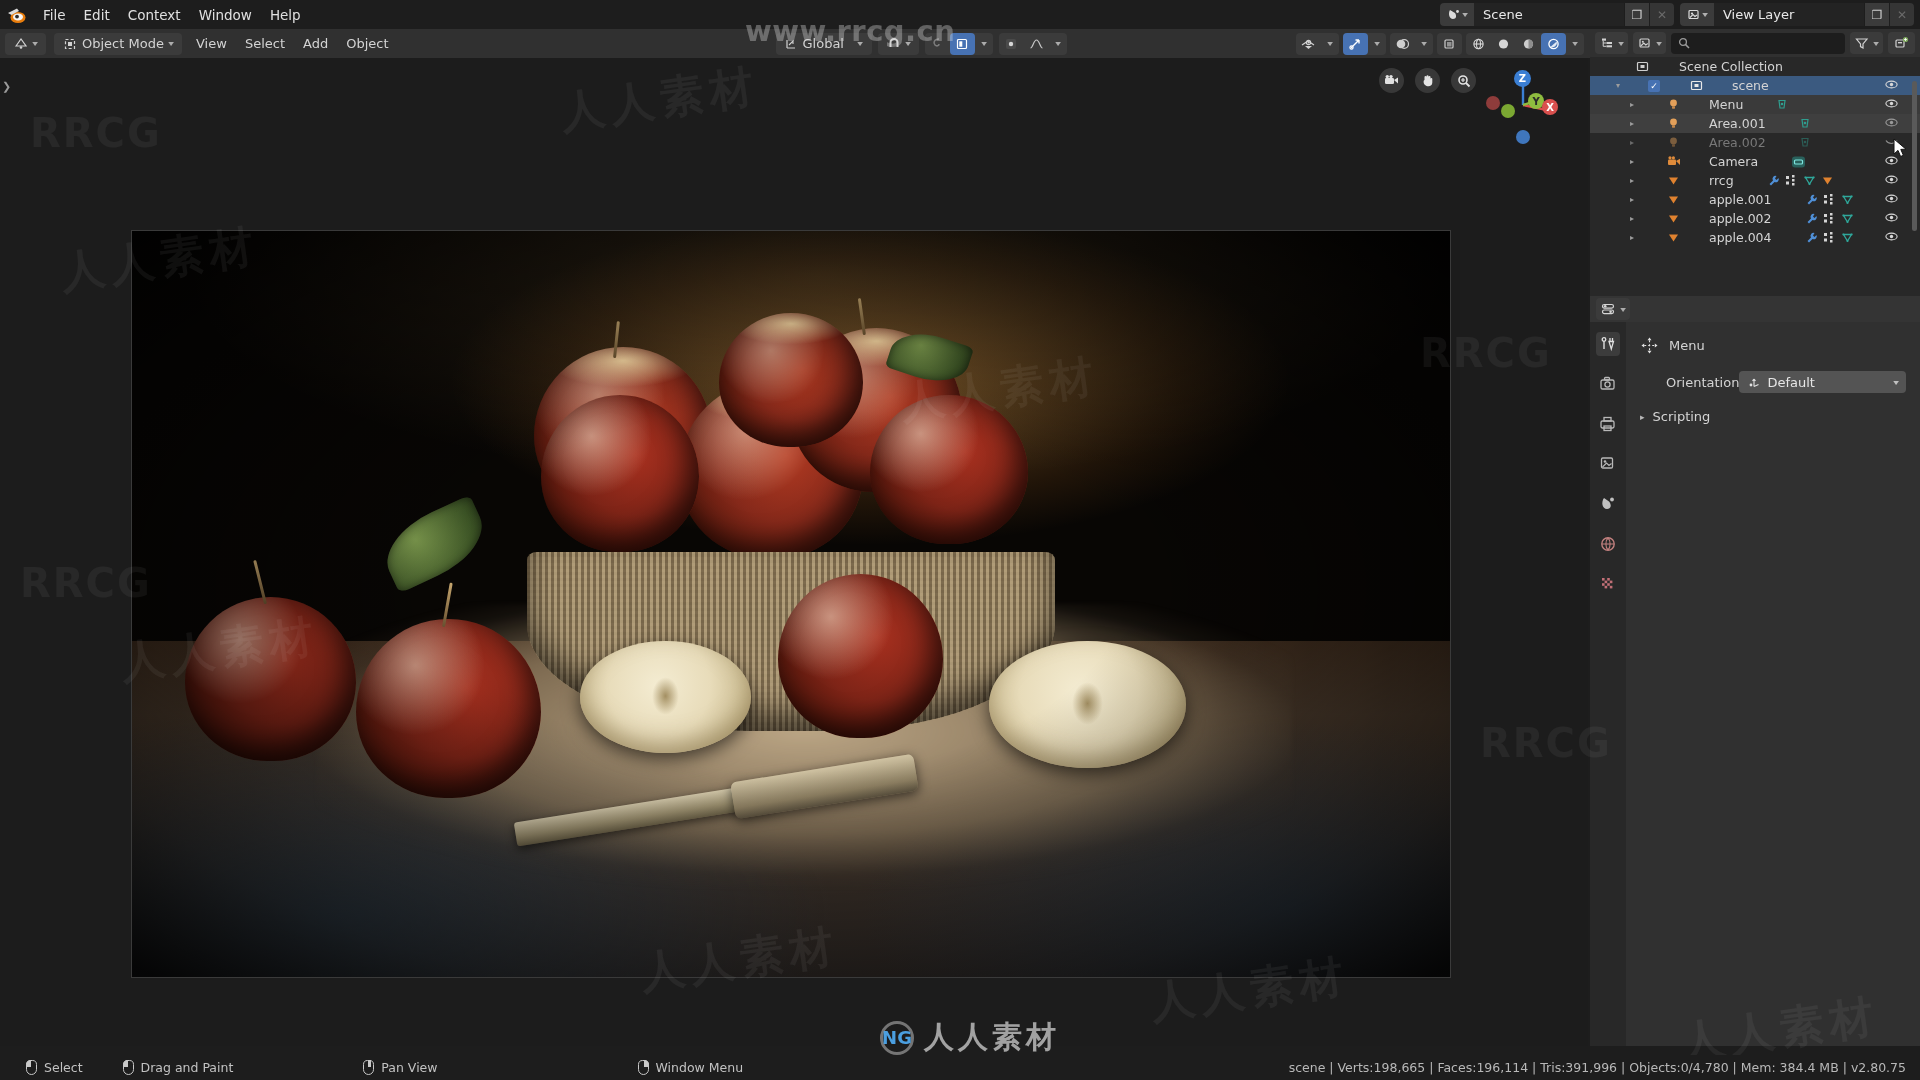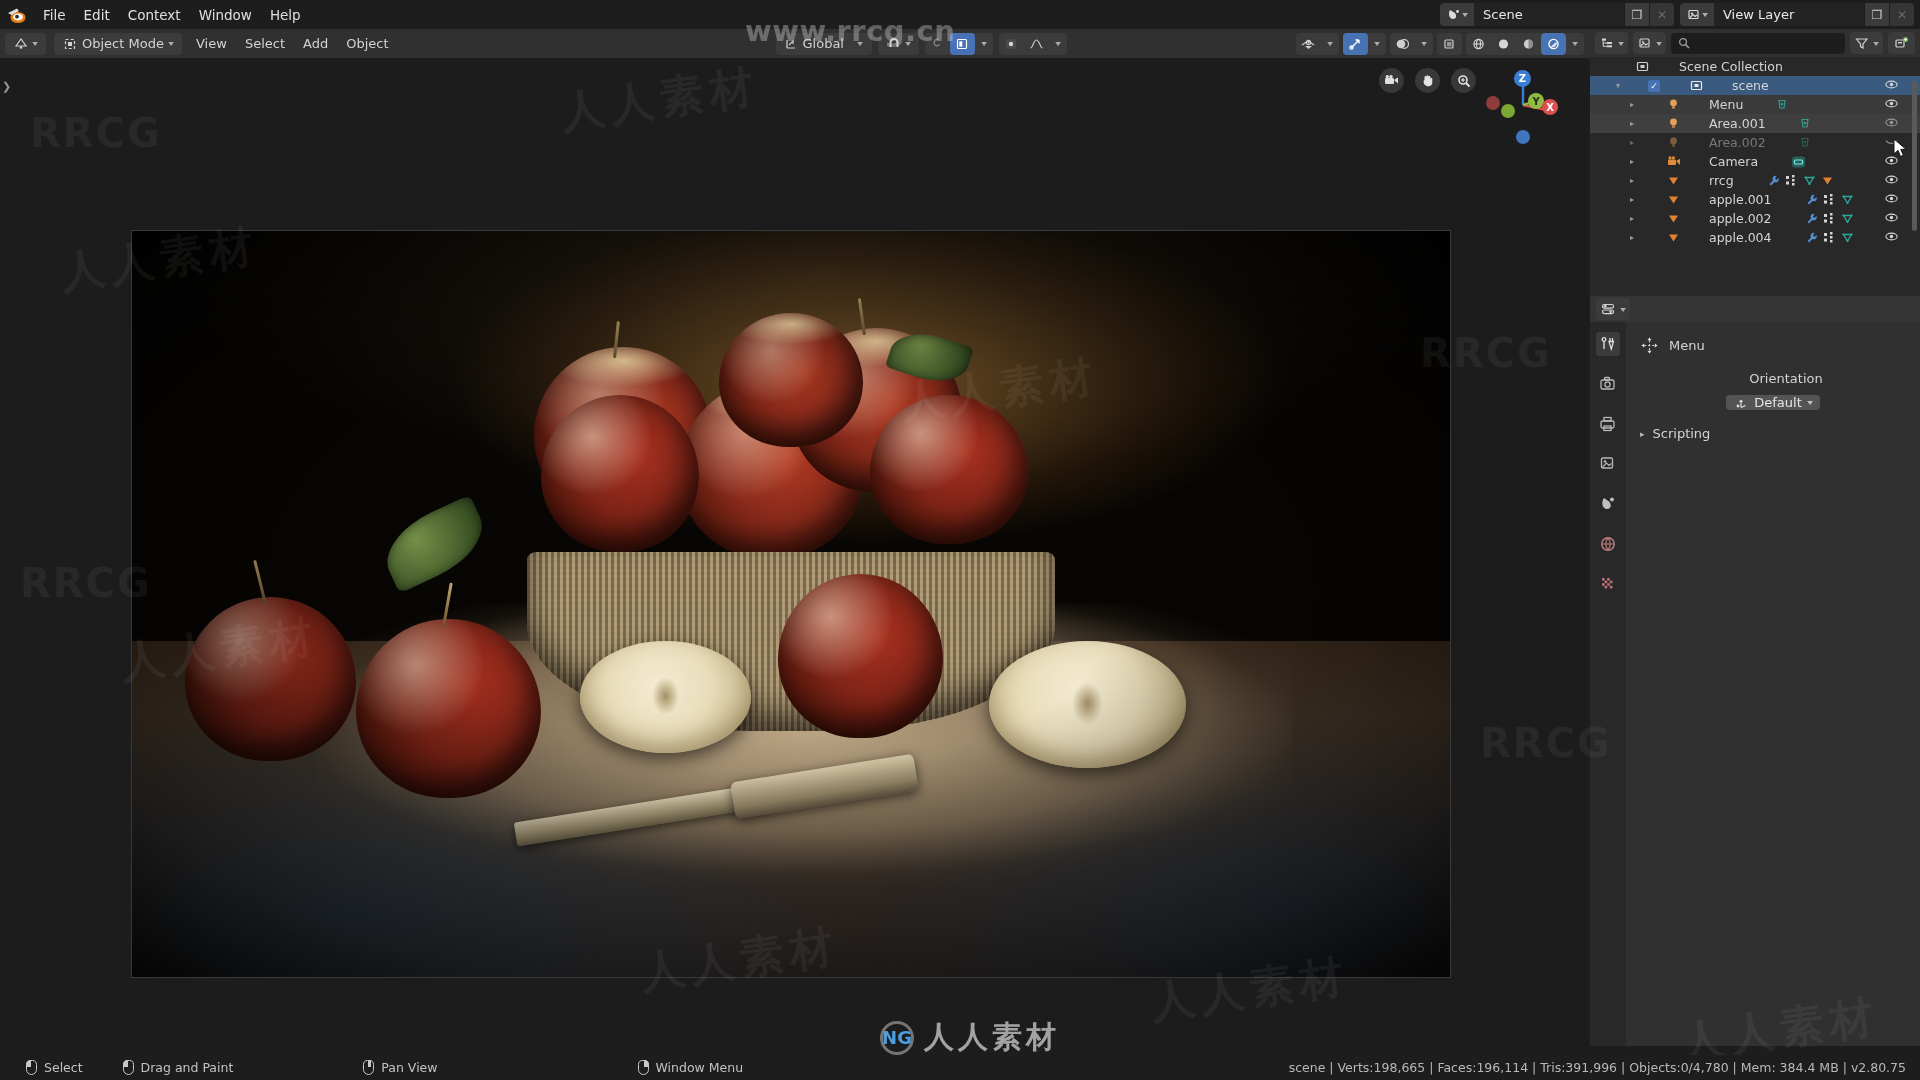--- a/index.html
+++ b/index.html
@@ -927,21 +927,21 @@
 
   <div id="props-body">
     <div class="prop-row" style="gap:10px;">
       <svg width="19" height="19" viewBox="0 0 19 19">
         <path d="M9.5 1.5 L7.5 4.2 H11.5 Z M9.5 17.5 L7.5 14.8 H11.5 Z M1.5 9.5 L4.2 7.5 V11.5 Z M17.5 9.5 L14.8 7.5 V11.5 Z" fill="#e2e2e2"></path>
         <path d="M9.5 4.2 V14.8 M4.2 9.5 H14.8" stroke="#e2e2e2" stroke-width="1.1" stroke-dasharray="2 2"></path>
       </svg>
       <span class="prop-label">Menu</span>
     </div>
 
-    <div class="prop-row" style="gap:9px;flex-direction:column;">
+    <div class="prop-row" style="">
       <span class="prop-label" style="flex:0 0 auto; margin-left:26px;">Orientation</span>
       <div class="prop-field">
         <svg width="14" height="14" viewBox="0 0 14 14">
             <path d="M7 11.5 V4 M7 4 L5.5 5.8 M7 4 L8.5 5.8 M7 11.5 L11.5 9.5" stroke="#e2e2e2" stroke-width="1.1" fill="none"></path>
             <circle cx="4" cy="10" r="1.4" fill="#e2e2e2"></circle>
           </svg>
         <span>Default</span>
         <span class="chev">▾</span>
       </div>
     </div>

